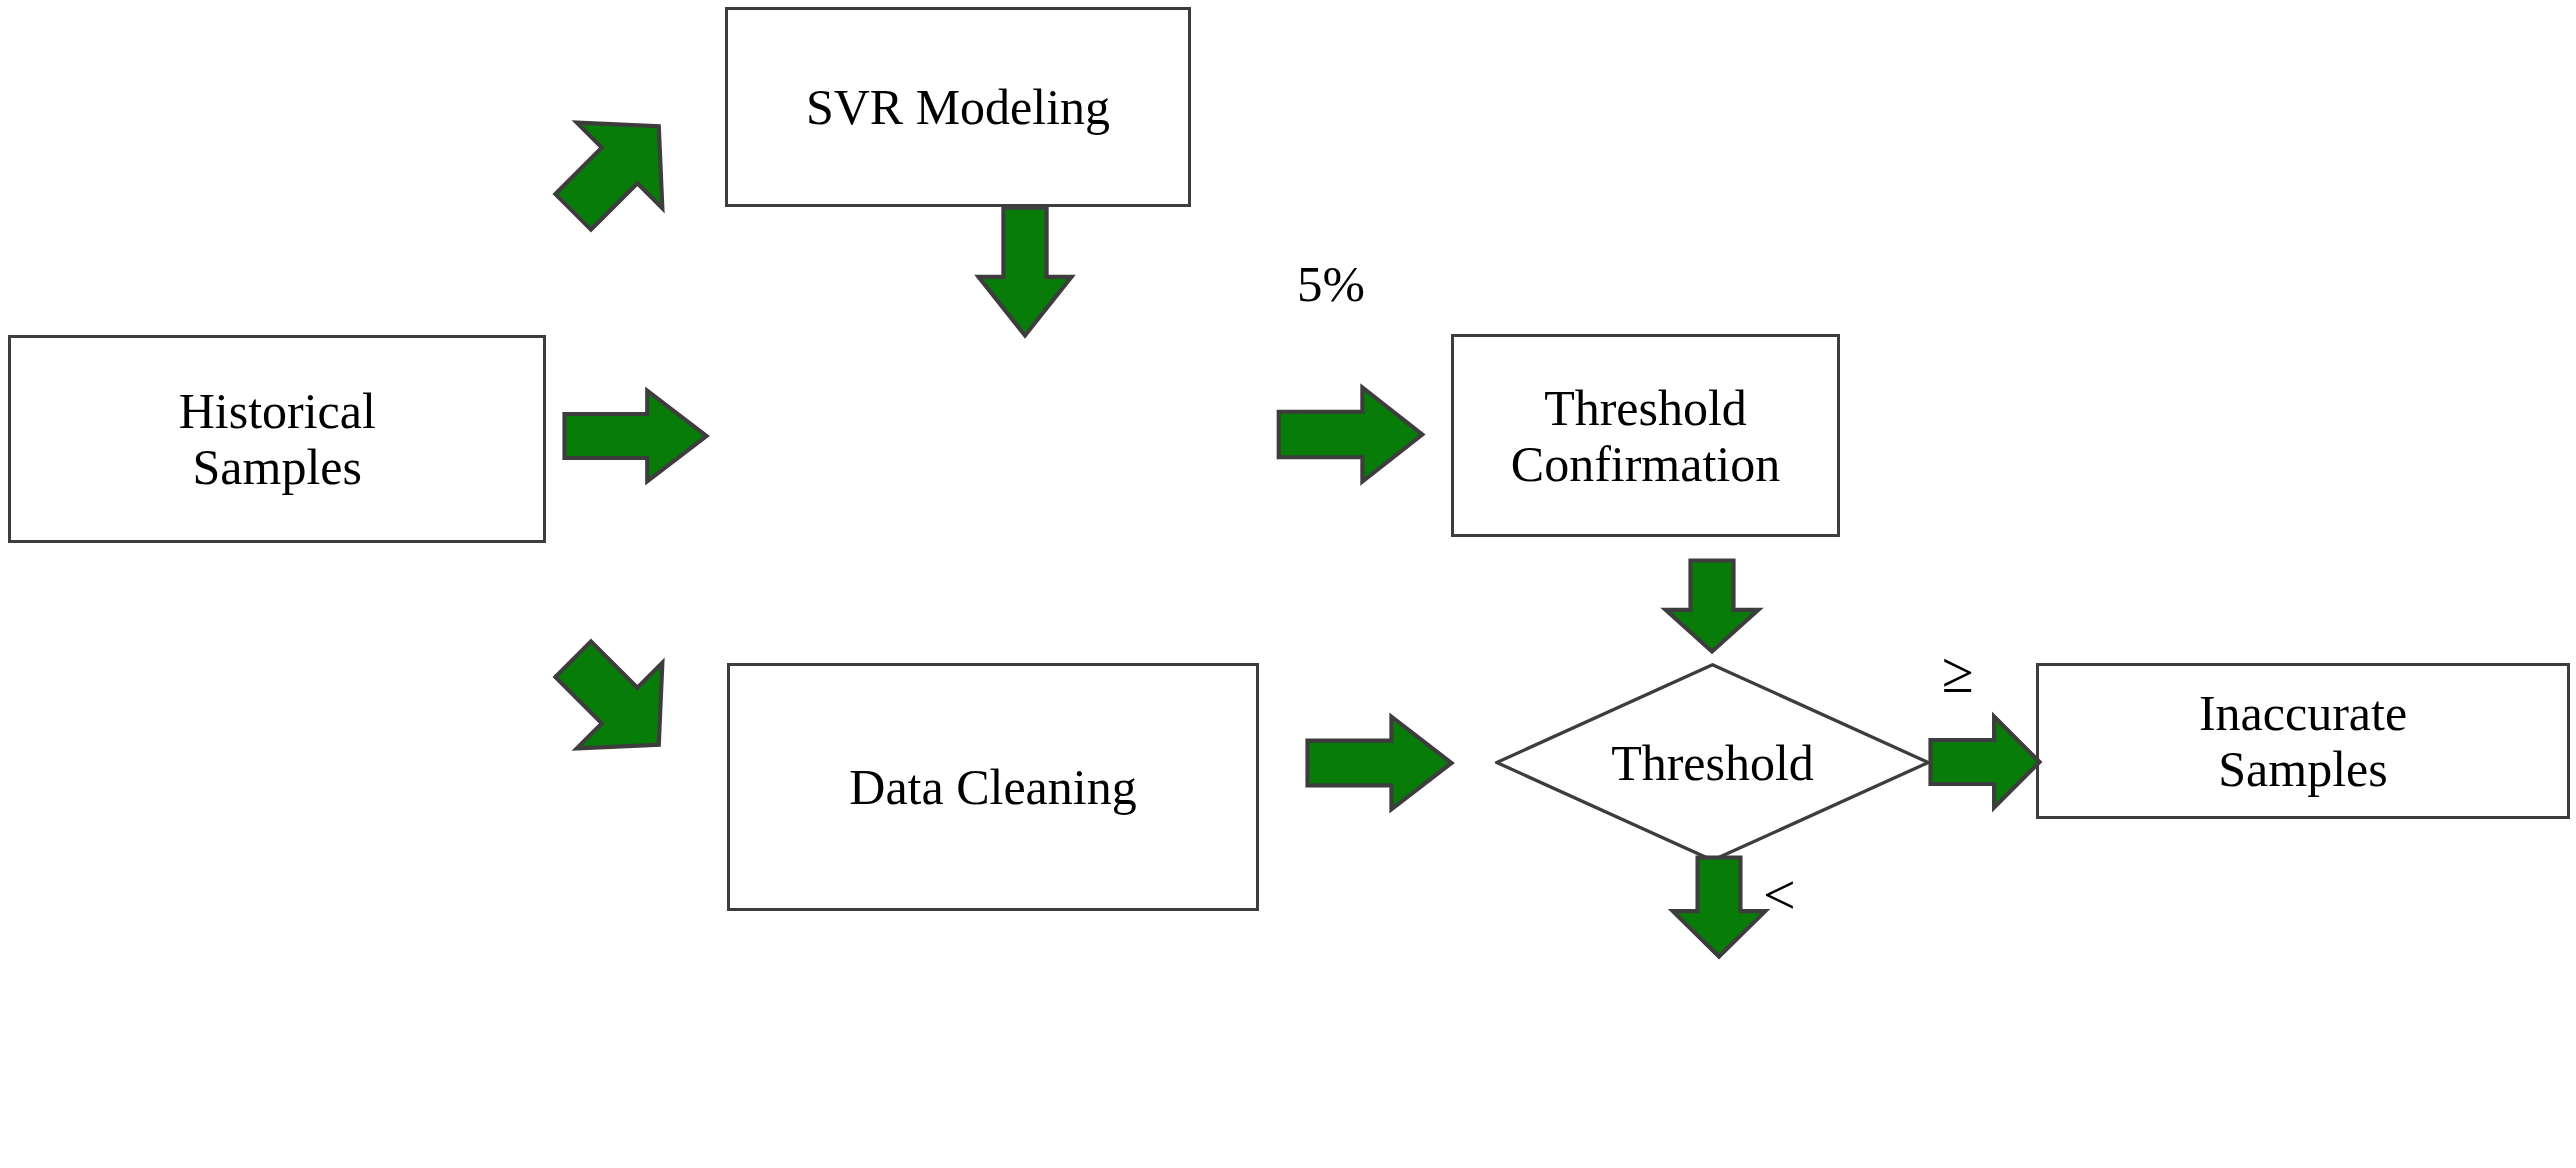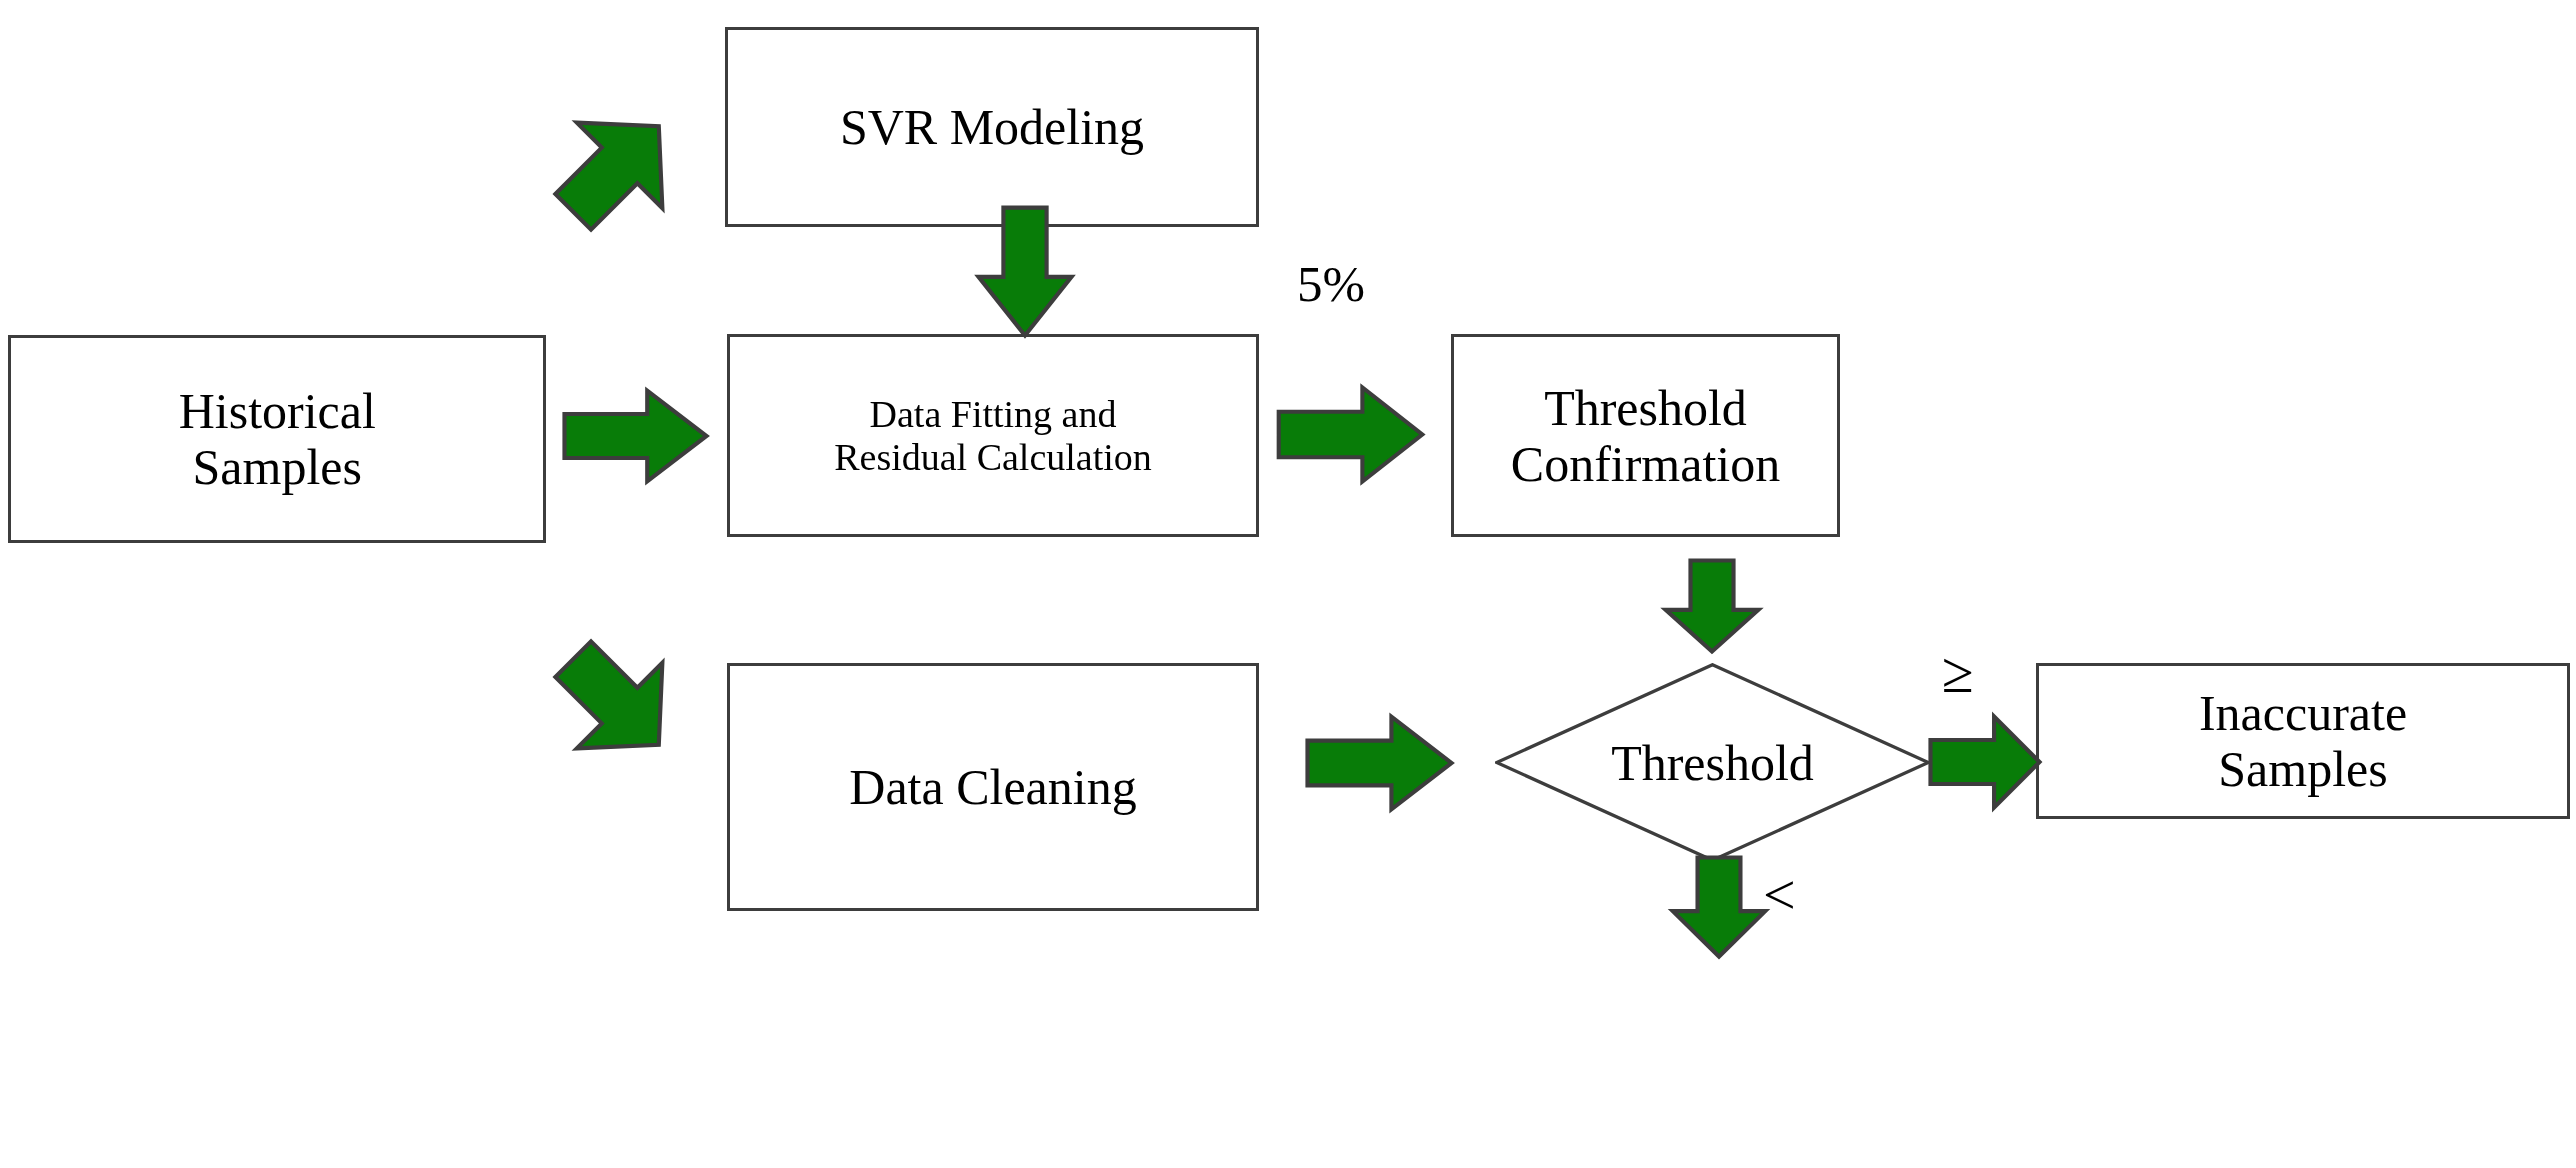--- a/index.html
+++ b/index.html
@@ -78,26 +78,22 @@
   .annot.sym { font-size: 58px; }
 </style>
 </head>
 <body>
 
 <div id="canvas">
     <div class="node fs-big" style="left: 8.3px; top: 335px; width: 538px; height: 208px; border-color: rgb(61, 61, 61); background: rgb(255, 255, 255);">
       <span class="label">Historical
 Samples</span>
     </div>
-    <div class="node fs-big" style="left: 725px; top: 6.6px; width: 534px; height: 200px; border-color: rgb(61, 61, 61); background: rgb(255, 255, 255); margin-top: 20px;">
+    <div class="node fs-big" style="left: 725px; top: 6.6px; width: 466px; height: 200px; border-color: rgb(61, 61, 61); background: rgb(255, 255, 255);">
       <span class="label">SVR Modeling</span>
-    </div>
-    <div class="node fs-small" style="left: 727px; top: 334px; width: 532px; height: 203px; border-color: rgb(61, 61, 61); background: rgb(255, 255, 255);">
-      <span class="label">Data Fitting and
-Residual Calculation</span>
     </div>
     <div class="node fs-big" style="left: 1451px; top: 334px; width: 389px; height: 203px; border-color: rgb(61, 61, 61); background: rgb(255, 255, 255);">
       <span class="label">Threshold
 Confirmation</span>
     </div>
     <div class="node fs-big" style="left: 727px; top: 663px; width: 532px; height: 248px; border-color: rgb(61, 61, 61); background: rgb(255, 255, 255);">
       <span class="label">Data Cleaning</span>
     </div>
     <div class="diamond-wrap" style="left: 1495px; top: 663px; width: 435px; height: 199px;">
       <svg width="435" height="199" viewBox="0 0 525 240">

